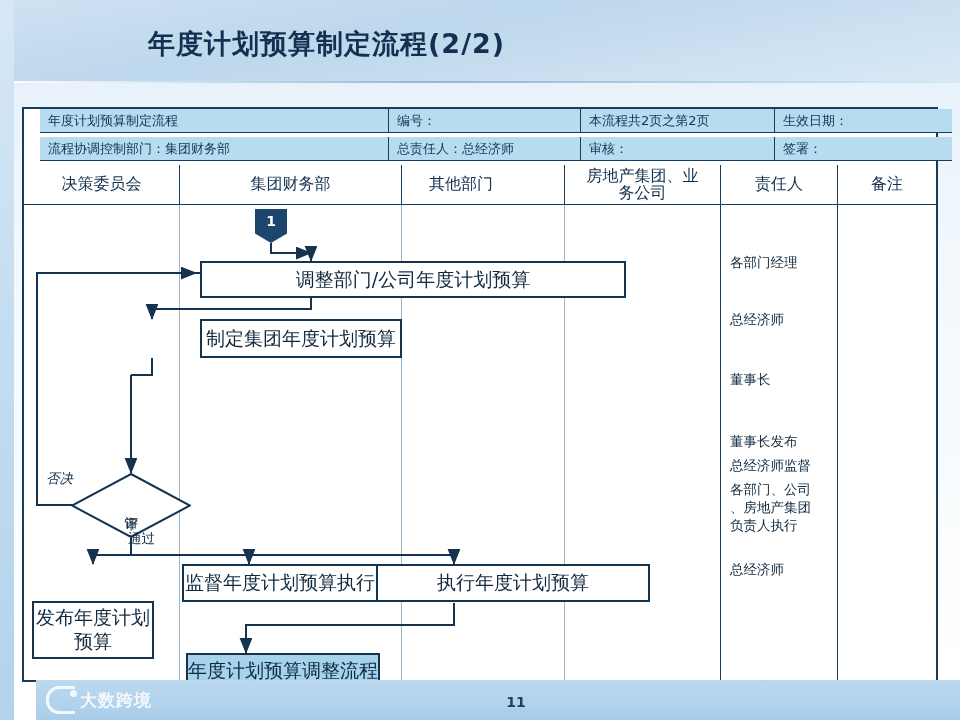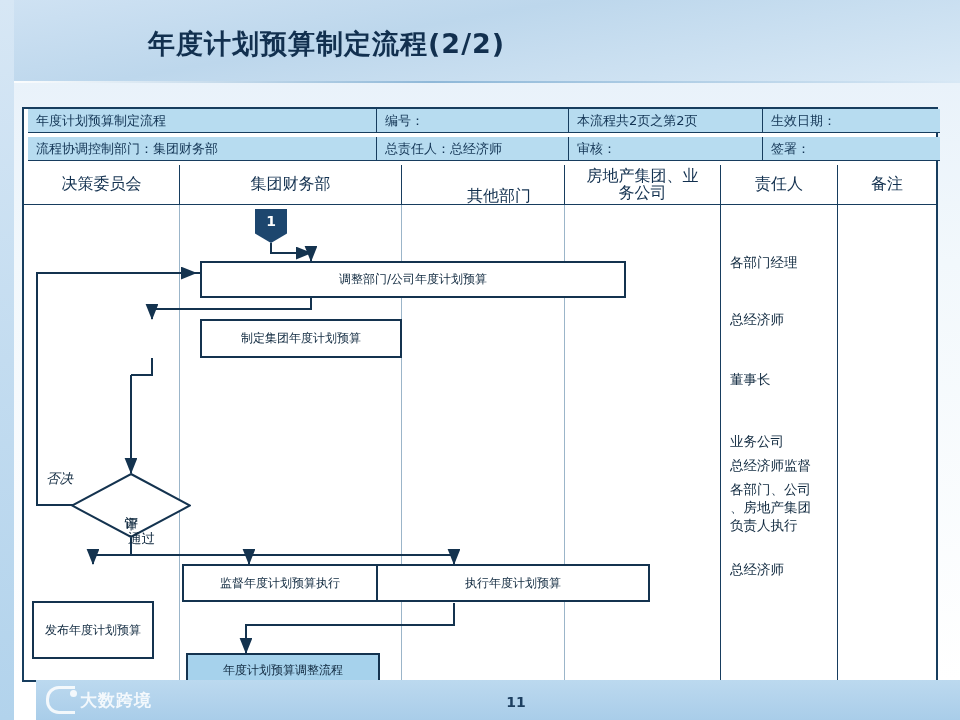--- a/index.html
+++ b/index.html
@@ -39,21 +39,21 @@
     font-size:27px;font-weight:bold;color:#12304f;
     letter-spacing:1px;white-space:nowrap;
   }
 
   
   .table{
     position:absolute;left:22px;top:107px;width:916px;height:575px;
     border:2px solid #173d5e;background:#ffffff;box-sizing:border-box;
   }
   .hdr-row{
-    position:absolute;left:4px;box-sizing:border-box;
+    position:absolute;left:16px;box-sizing:border-box;
     background:#b7dcf0;border-bottom:1px solid #173d5e;
     width:100%;height:24px;
   }
   .hdr-row.r1{top:0;}
   .hdr-row.r2{top:28px;}
   .hdr-cell{
     position:absolute;top:0;height:100%;
     display:flex;align-items:center;
     font-size:13px;color:#123454;padding-left:8px;
     box-sizing:border-box;white-space:nowrap;
@@ -78,21 +78,21 @@
   }
   .body-sep.dark{background:#173d5e;}
 
   
   .flow{position:absolute;left:0;top:96px;width:912px;height:477px;}
 
   .node{
     position:absolute;box-sizing:border-box;
     border:2px solid #14334f;background:#ffffff;
     display:flex;align-items:center;justify-content:center;text-align:center;
-    font-size:12px;color:#10293f;line-height:1.25;
+    font-size:19px;color:#10293f;line-height:1.25;
   }
   .node.fill{background:#a6d2ec;border:2px solid #14334f;}
 
   .badge{
     position:absolute;width:32px;height:34px;
     background:#1d466e;
     clip-path:polygon(0 0,100% 0,100% 72%,50% 100%,0 72%);
     display:flex;align-items:flex-start;justify-content:center;
     color:#ffffff;font-size:14px;font-weight:bold;padding-top:4px;box-sizing:border-box;
   }
@@ -168,21 +168,21 @@
       <div class="hdr-cell" style="left:541px;width:193px;">审核：</div>
       <div class="vdiv" style="left:734px;"></div>
       <div class="hdr-cell" style="left:735px;width:177px;">签署：</div>
     </div>
 
     <div class="col-head">
       <div class="ch" style="left:0;width:155px;">决策委员会</div>
       <div class="vdiv" style="left:155px;"></div>
       <div class="ch" style="left:156px;width:221px;">集团财务部</div>
       <div class="vdiv" style="left:377px;"></div>
-      <div class="ch" style="left:394px;width:162px;margin-top:12px;">其他部门</div>
+      <div class="ch" style="left:356px;width:162px;">其他部门</div>
       <div class="vdiv" style="left:540px;"></div>
       <div class="ch" style="left:541px;width:155px;">房地产集团、业务公司</div>
       <div class="vdiv" style="left:696px;"></div>
       <div class="ch" style="left:697px;width:116px;">责任人</div>
       <div class="vdiv" style="left:813px;"></div>
       <div class="ch" style="left:814px;width:98px;">备注</div>
     </div>
 
     <div class="body-sep" style="left:155px;"></div>
     <div class="body-sep" style="left:377px;"></div>
@@ -241,21 +241,21 @@
 
       <div class="node" style="left:352px;top:359px;width:274px;height:38px;">执行年度计划预算</div>
 
       <div class="node" style="left:158px;top:359px;width:196px;height:38px;">监督年度计划预算执行</div>
 
       <div class="node fill" style="left:162px;top:448px;width:194px;height:35px;">年度计划预算调整流程</div>
 
       <div class="resp" style="left:706px;top:49px;">各部门经理</div>
       <div class="resp" style="left:706px;top:106px;">总经济师</div>
       <div class="resp" style="left:706px;top:166px;">董事长</div>
-      <div class="resp" style="left:706px;top:228px;">业务公司</div>
+      <div class="resp" style="left:706px;top:228px;">董事长发布</div>
       <div class="resp" style="left:706px;top:252px;">总经济师监督</div>
       <div class="resp" style="left:706px;top:276px;">各部门、公司
 、房地产集团
 负责人执行</div>
       <div class="resp" style="left:706px;top:356px;">总经济师</div>
 
     </div>
   </div>
 
   <div class="bg-footer">

